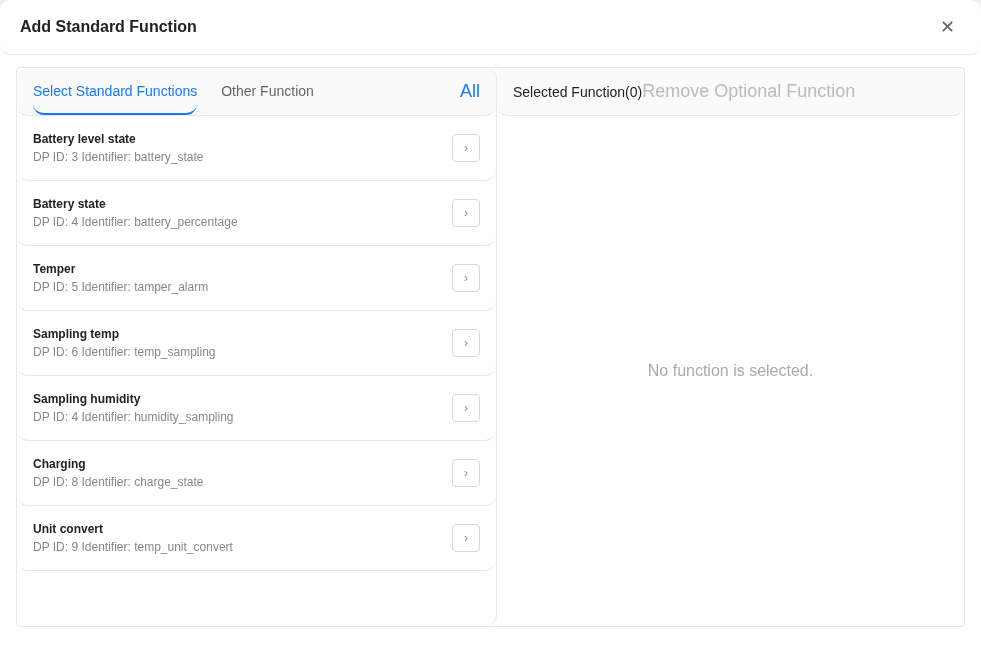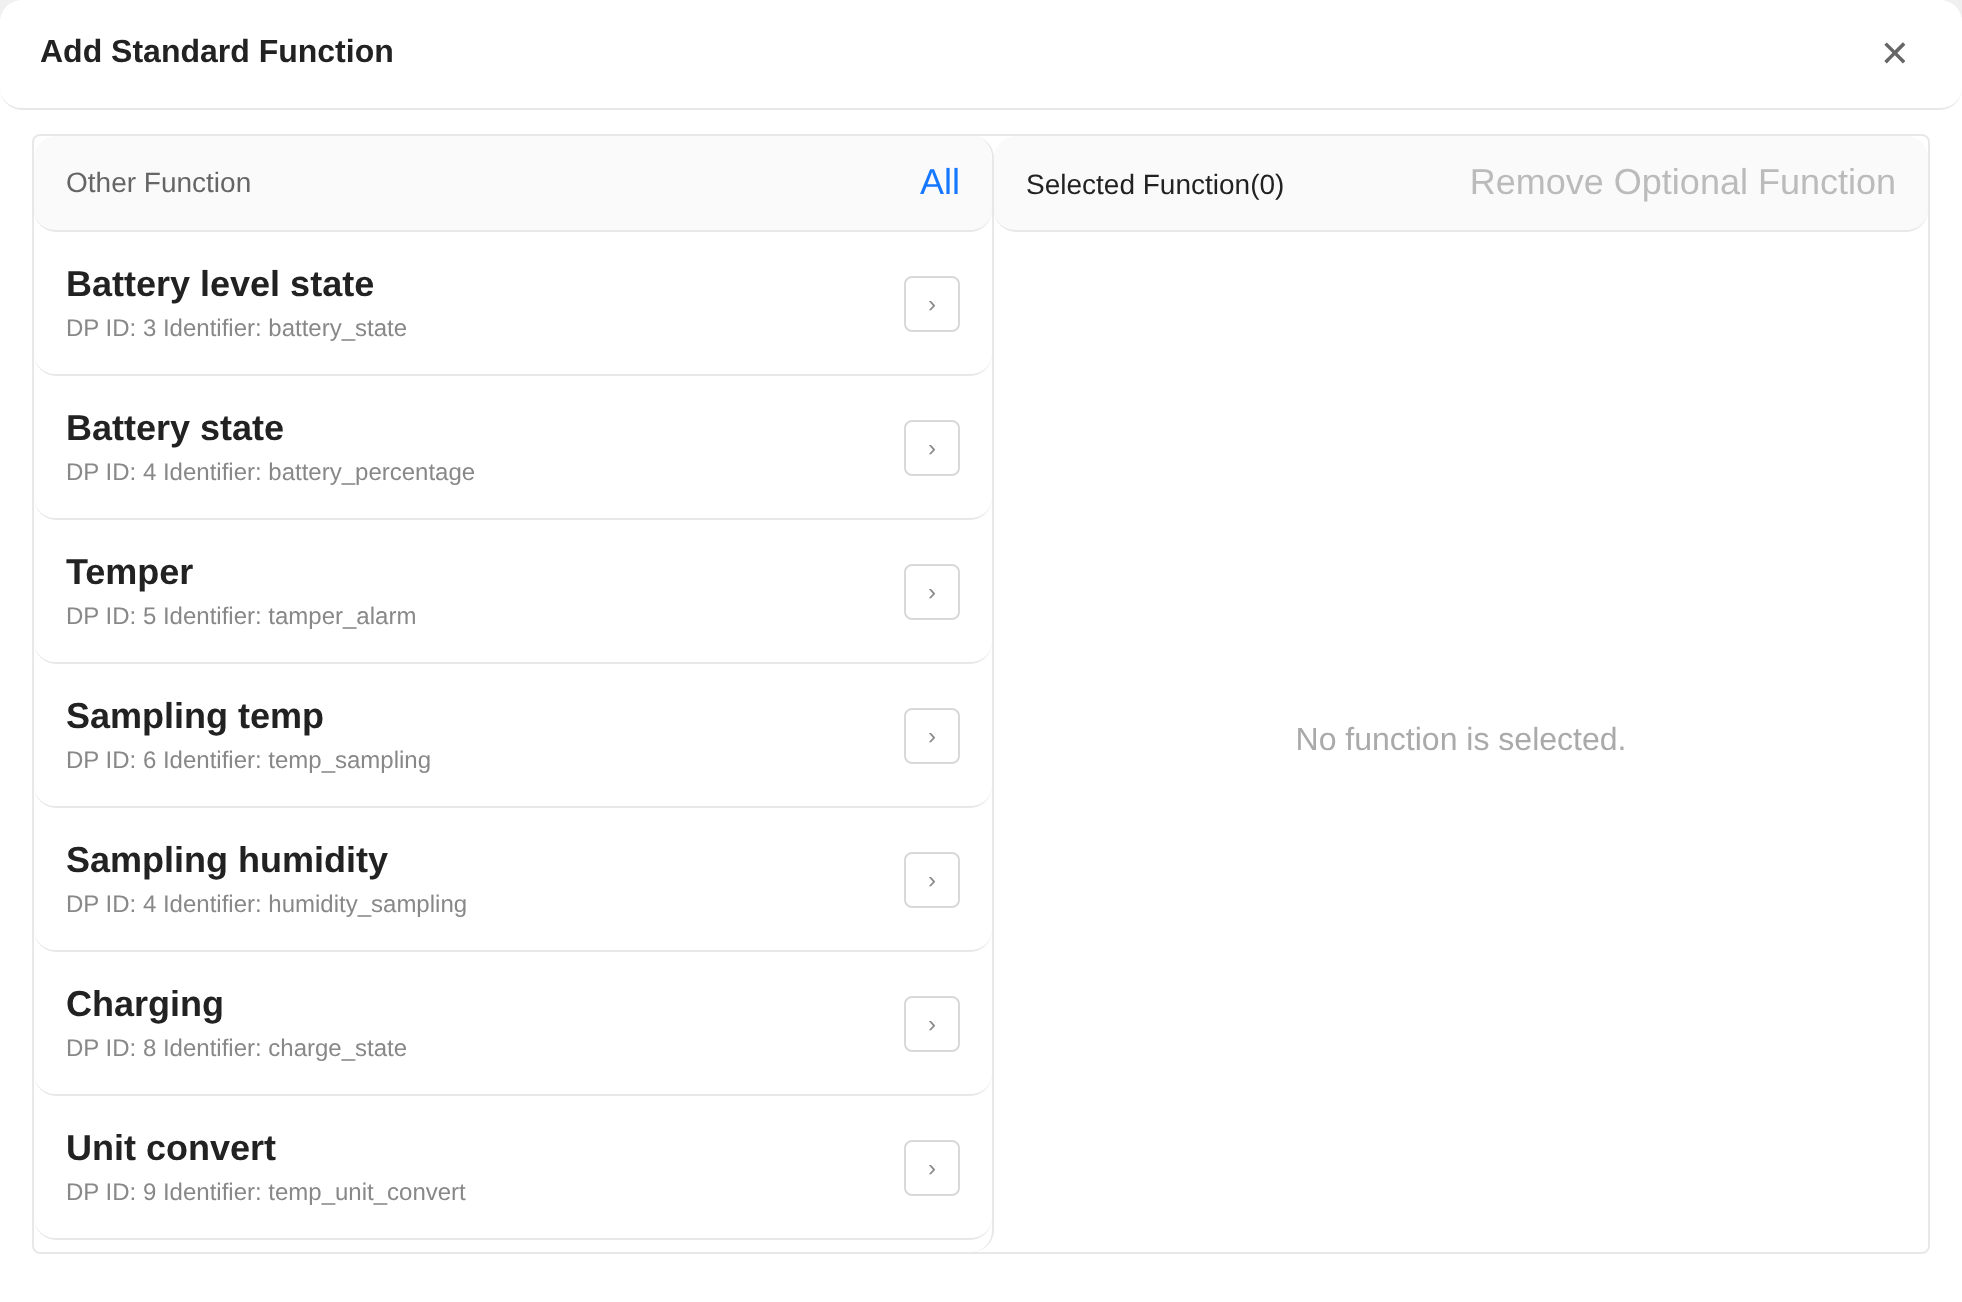--- a/index.html
+++ b/index.html
@@ -100,21 +100,21 @@
     .function-item {
       display: flex;
       align-items: center;
       justify-content: space-between;
       padding: 16px 16px;
       border-bottom: 1px solid #e8e8e8;
       cursor: pointer;
     }
     .function-info {}
     .function-name {
-      font-size: 18px;
+      font-size: 12px;
       font-weight: 600;
       color: #222;
       margin-bottom: 4px;
     }
     .function-meta {
       font-size: 12px;
       color: #888;
     }
     .chevron-btn {
       width: 28px;
@@ -134,21 +134,20 @@
       line-height: 1;
     }
     .right-panel {
       flex: 1;
       display: flex;
       flex-direction: column;
     }
     .right-header {
       display: flex;
       align-items: center;
-      justify-content: space-between;
       padding: 0 16px;
       min-height: 48px;
       border-bottom: 1px solid #e8e8e8;
       background: #fafafa;
     }
     .selected-title {
       font-size: 14px;
       color: #222;
     }
     .remove-btn {
@@ -180,20 +179,21 @@
   <div class="dialog-header">
     <span class="dialog-title">Add Standard Function</span>
     <button class="close-btn">✕</button>
   </div>
 
   <div class="dialog-body">
 
     <div class="left-panel">
 
       <div class="tab-bar">
+        <span class="tab active">Select Standard Functions</span>
         <span class="tab">Other Function</span>
         <span class="tab-all">All</span>
       </div>
 
       <div class="function-list" id="function-list">
           <div class="function-item">
             <div class="function-info">
               <div class="function-name">Battery level state</div>
               <div class="function-meta">DP ID: 3    Identifier: battery_state</div>
             </div>

